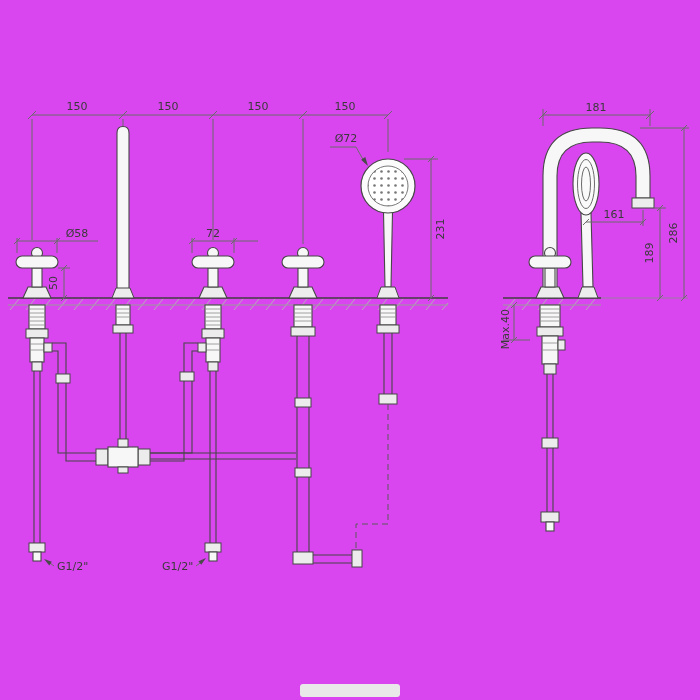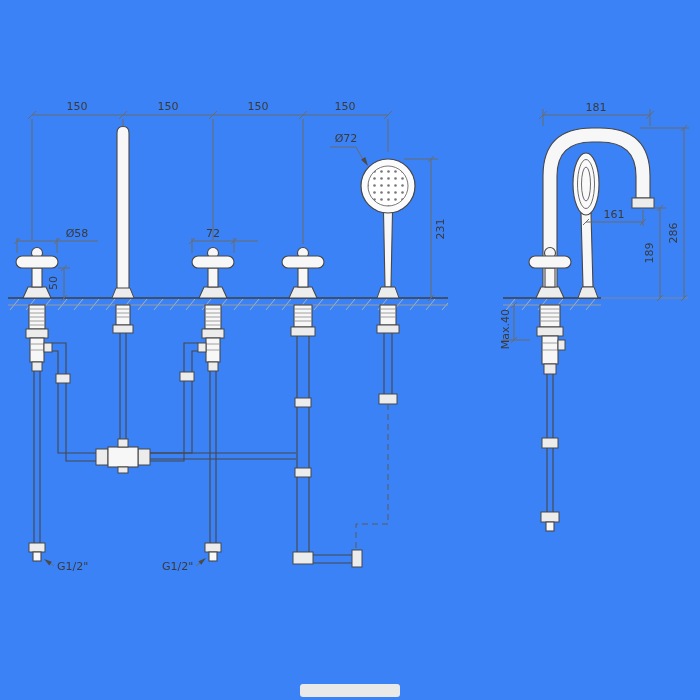--- a/index.html
+++ b/index.html
@@ -1,16 +1,16 @@
 <!DOCTYPE html>
 <html><head>
 <meta charset="utf-8">
 <style>
   html,body{margin:0;padding:0;background:#ffffff;}
-  #stage{position:relative;width:700px;height:700px;background:#3b82f6;overflow:hidden;
+  #stage{position:relative;width:700px;height:700px;background:#d946ef;overflow:hidden;
          font-family:"DejaVu Sans", "Liberation Sans", sans-serif;}
   svg{position:absolute;left:0;top:0;}
   text{font-family:"DejaVu Sans", "Liberation Sans", sans-serif;font-size:11px;fill:#3a3a3a;}
   .dimtxt{font-size:11px;fill:#3a3a3a;}
   .thin{stroke:#6b6b6b;stroke-width:1;fill:none;}
   .edge{stroke:#474747;stroke-width:1.1;fill:none;}
   .fill{stroke:#474747;stroke-width:1.1;fill:#f7f7f7;}
   .fill2{stroke:#474747;stroke-width:1;fill:#ececec;}
   .detail{stroke:#8a8a8a;stroke-width:0.8;fill:none;}
   .hatch{stroke:#b3b3b3;stroke-width:0.9;fill:none;}

